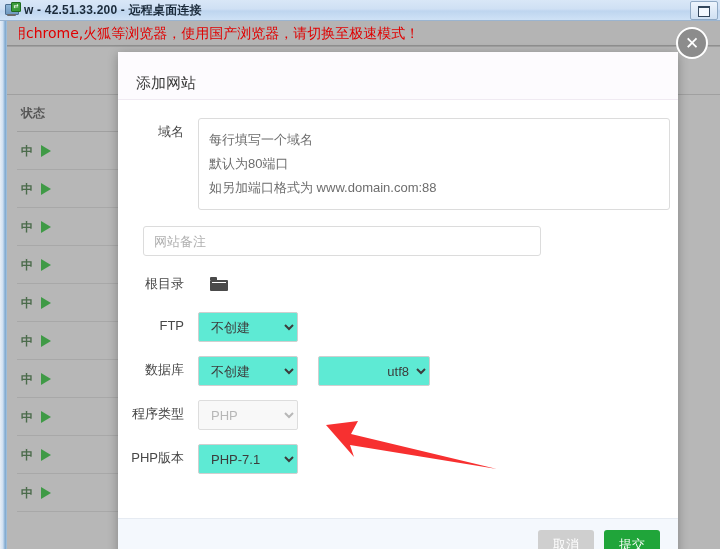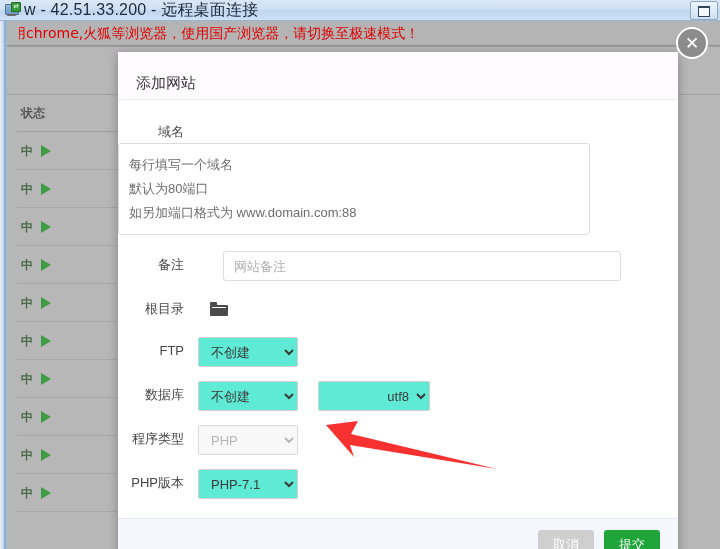--- a/index.html
+++ b/index.html
@@ -47,24 +47,25 @@
   }
   #titlebar .tb-icon .badge {
     position: absolute; right: -1px; top: 0px;
     width: 8px; height: 8px;
     background: #3a9b3a;
     border: 1px solid #1f6b1f;
     border-radius: 1px;
     color: #fff; font-size: 6px; line-height: 7px; text-align: center;
   }
   #titlebar .tb-title {
-    font-size: 16px;
+    font-size: 12px;
     color: #1b2b3b;
     white-space: nowrap;
     letter-spacing: .2px;
+    font-weight: bold;
   }
   #titlebar .tb-ghost {
     flex: 1;
     display: flex;
     align-items: center;
     justify-content: flex-end;
   }
   .tb-btn {
     width: 26px; height: 17px;
     margin-right: 2px;
@@ -227,21 +228,21 @@
   .form-row .lbl {
     width: 80px;
     text-align: right;
     padding-right: 14px;
     font-size: 13px;
     color: #474747;
     line-height: 28px;
     flex: none;
     box-sizing: border-box;
   }
-  .form-row.row-domain { margin-bottom: 16px; flex-direction: column; }
+  .form-row.row-domain { margin-bottom: 16px; }
   .form-row.row-domain .lbl { line-height: 22px; padding-top: 3px; }
 
   textarea.domain-box {
     width: 472px;
     height: 92px;
     border: 1px solid #dcdcdc;
     border-radius: 3px;
     resize: none;
     padding: 9px 10px;
     font-size: 13px;
@@ -439,21 +440,20 @@
     <div id="modal-body">
 
       <div class="form-row row-domain">
         <div class="lbl">域名</div>
         <textarea class="domain-box" placeholder="每行填写一个域名
 默认为80端口
 如另加端口格式为 www.domain.com:88" style=""></textarea>
       </div>
 
       <div class="form-row">
-        <div class="lbl">备注</div>
         <input class="text-box" type="text" placeholder="网站备注" style="">
       </div>
 
       <div class="form-row">
         <div class="lbl">根目录</div>
         <span class="folder-icon">
           <span class="tab"></span>
             <span class="body"></span>
             <span class="slit"></span>
         </span>

